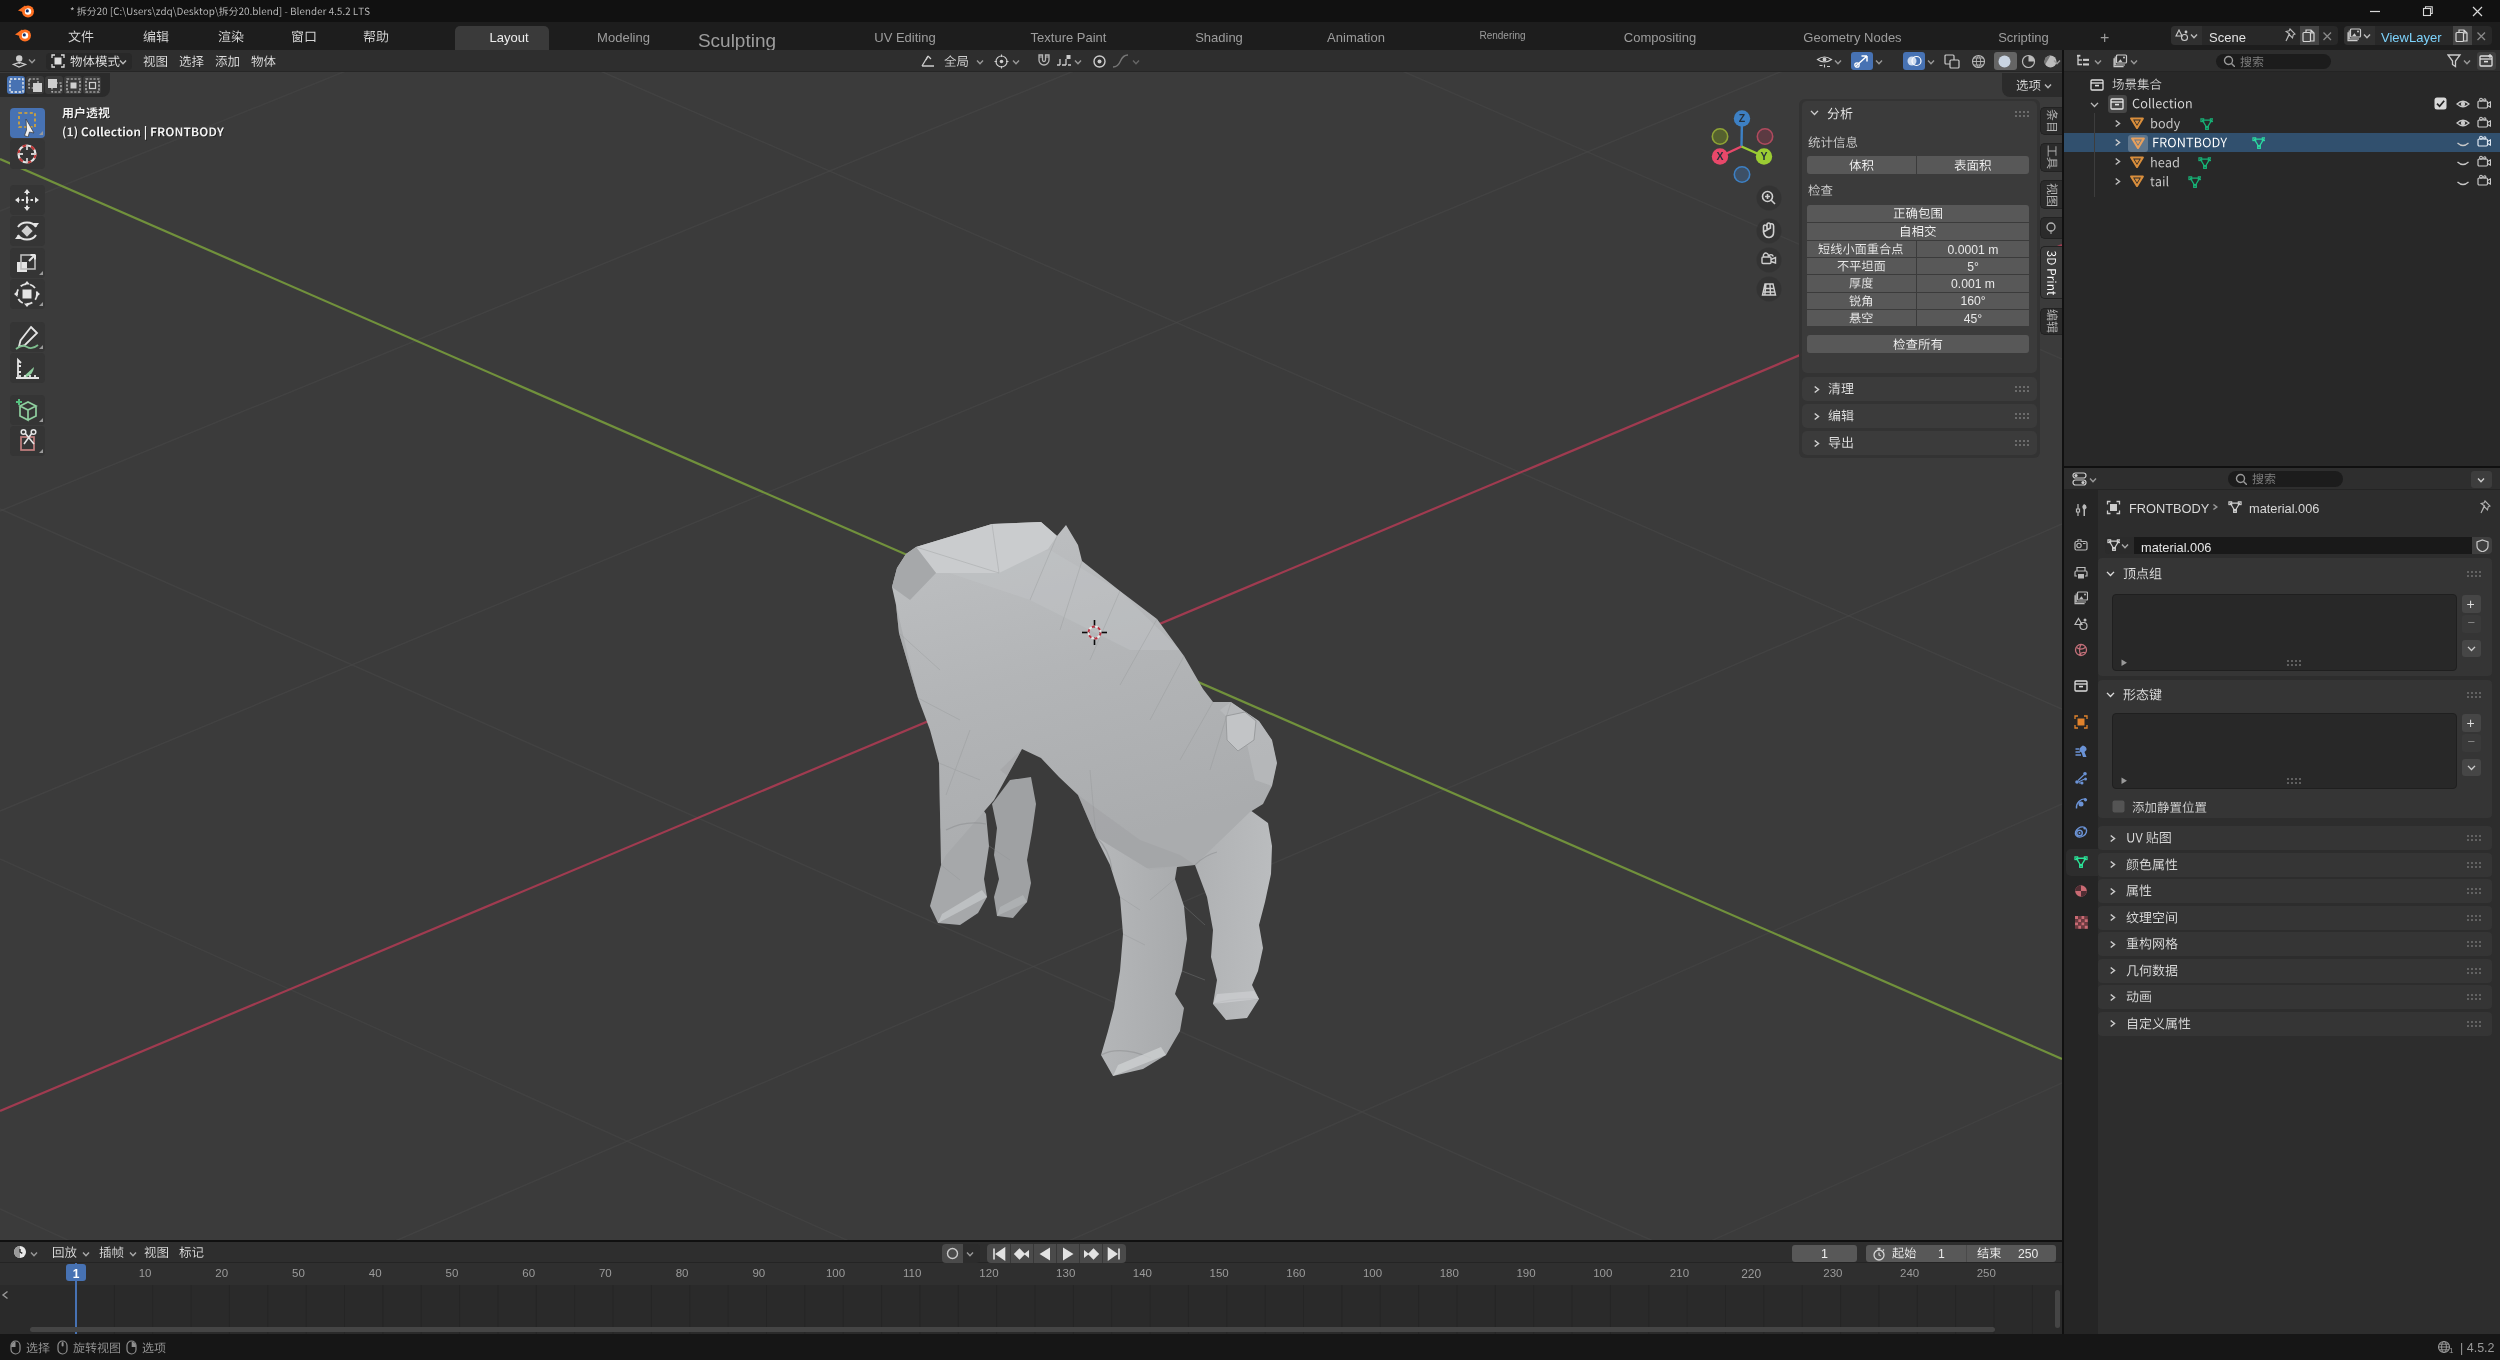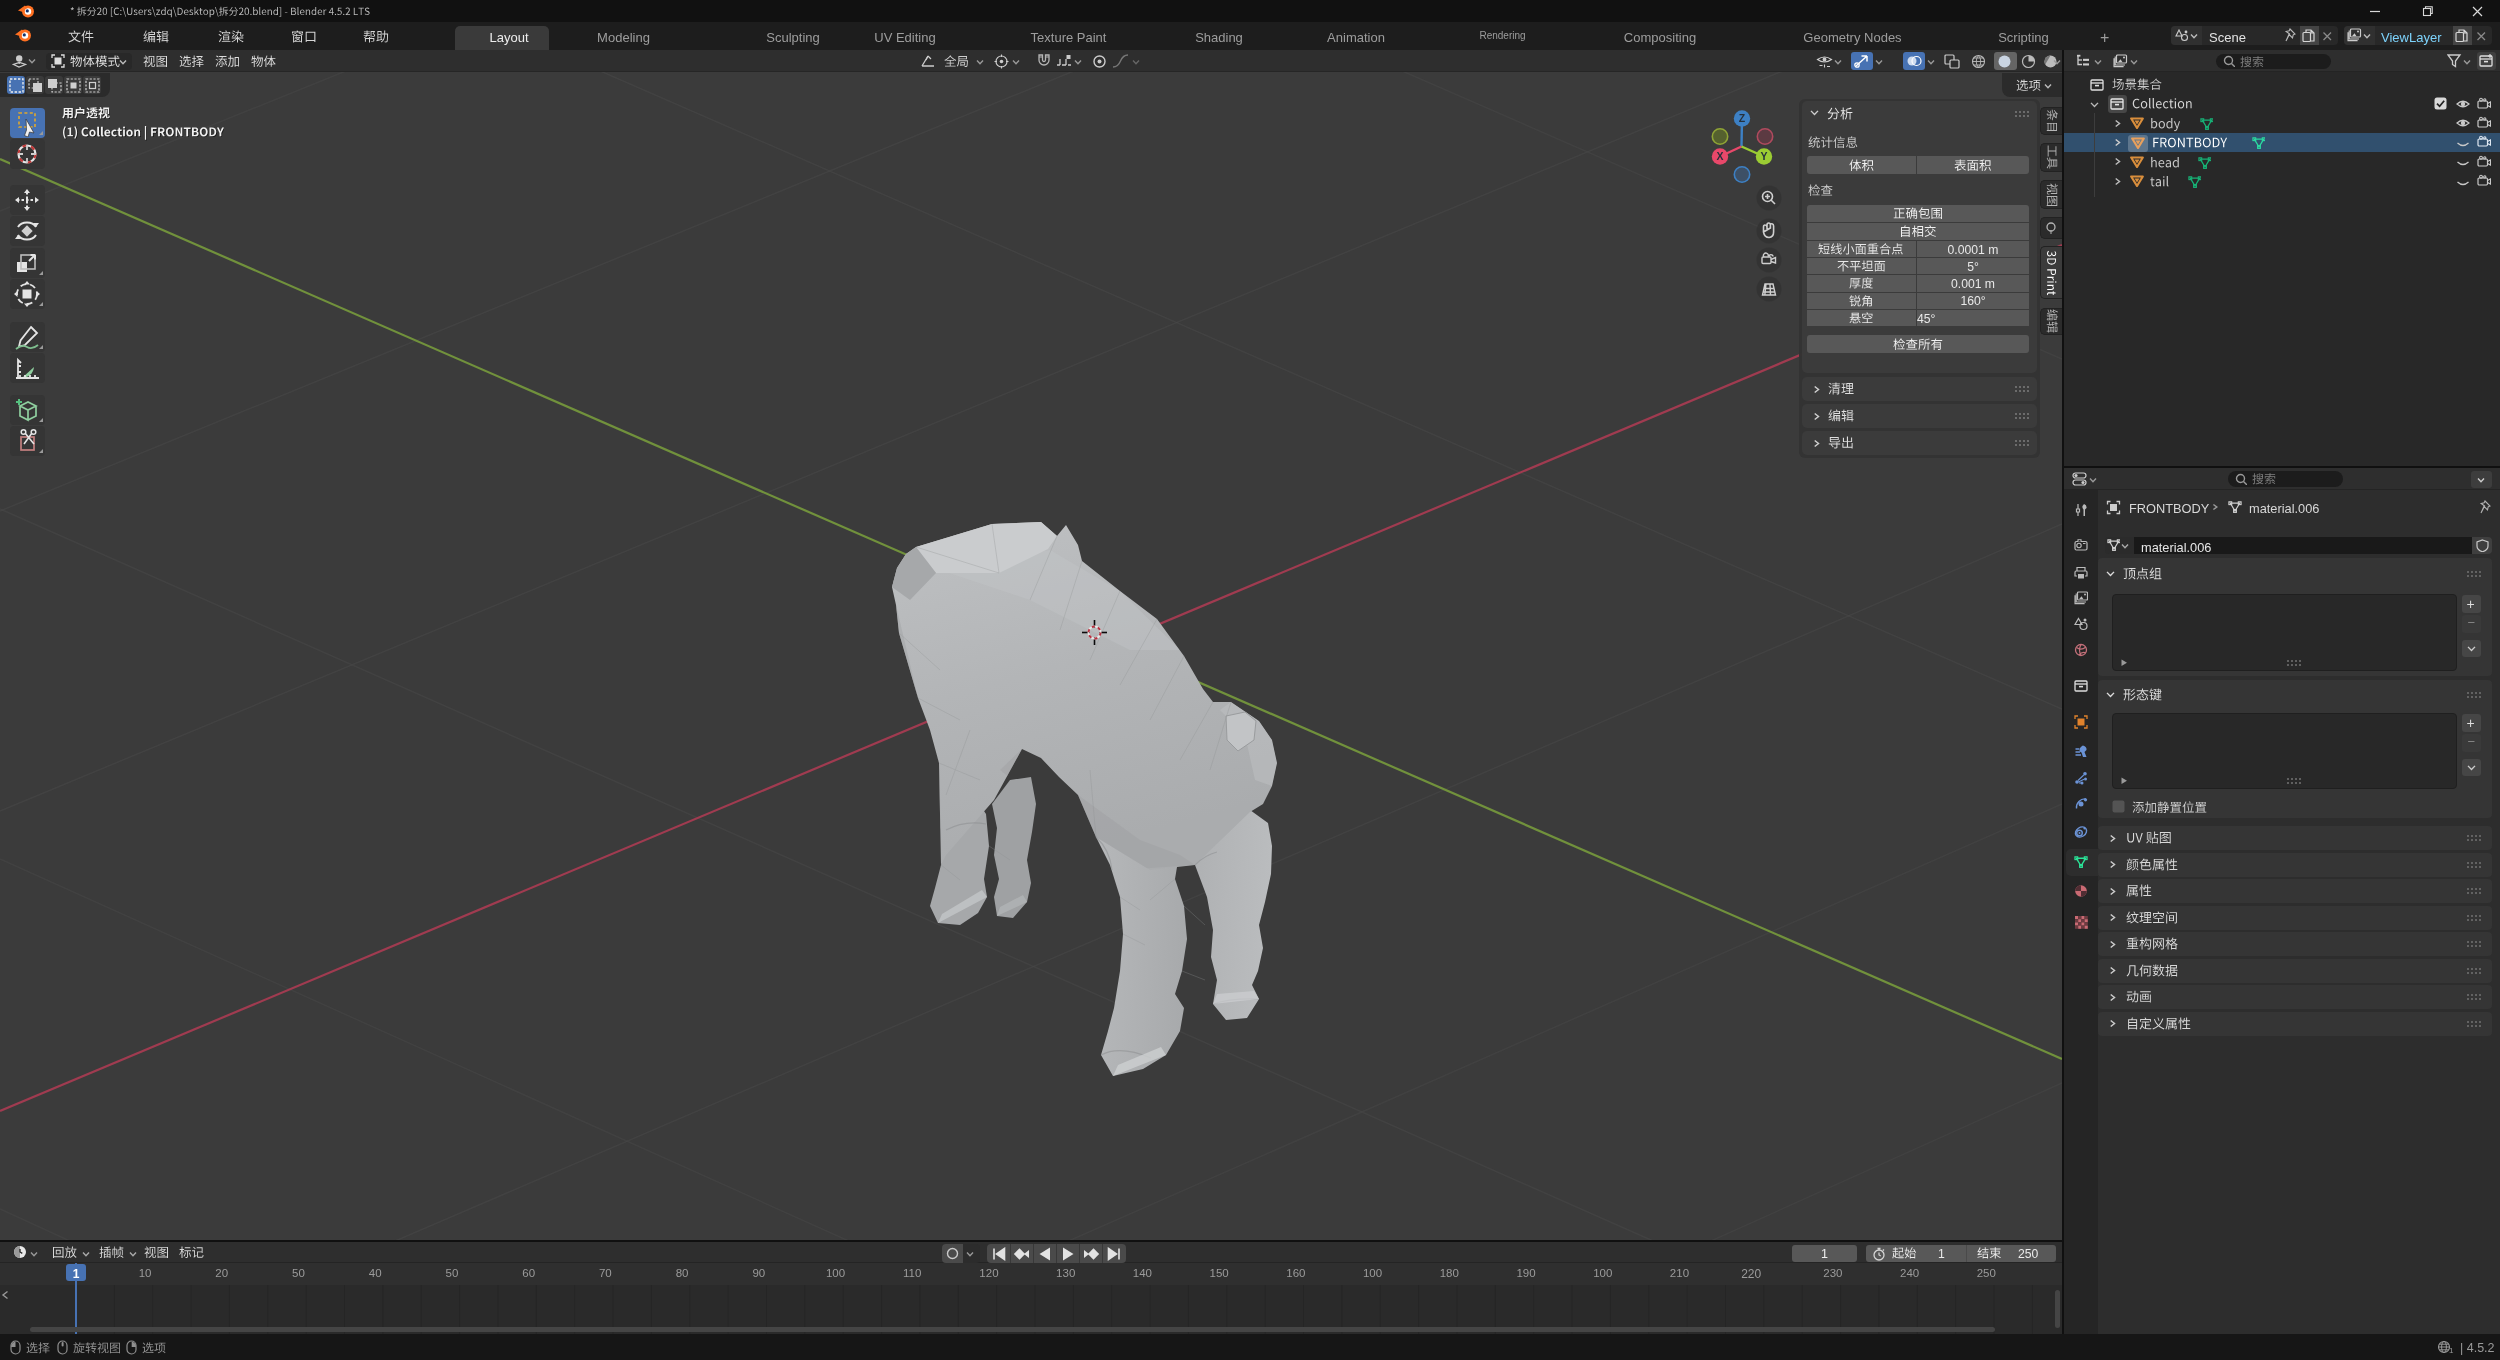--- a/index.html
+++ b/index.html
@@ -38,21 +38,21 @@
   </svg>
 <svg class="t" style="left:291.0px;top:27.2px" width="26" height="20">
     <path transform="translate(0,14.4)" d="M4.8 -8.7C3.8 -7.9 2.4 -7.3 1.1 -6.9L1.6 -6.2C3.0 -6.6 4.4 -7.4 5.5 -8.3L4.8 -8.7M7.5 -8.2C8.8 -7.6 10.5 -6.7 11.4 -6.1L12.0 -6.7C11.1 -7.4 9.4 -8.2 8.1 -8.8L7.5 -8.2M5.6 -7.4C5.4 -7.1 5.1 -6.5 4.8 -6.1L2.1 -6.1L2.1 1.1L3.1 1.1L3.1 0.5L10.0 0.5L10.0 1.0L11.0 1.0L11.0 -6.1L5.8 -6.1C6.1 -6.5 6.4 -6.9 6.6 -7.2L5.6 -7.4M3.1 -0.2L3.1 -5.4L10.0 -5.4L10.0 -0.2L3.1 -0.2M4.7 -2.8C5.3 -2.6 5.8 -2.4 6.4 -2.1C5.6 -1.6 4.6 -1.3 3.6 -1.1C3.8 -0.9 3.9 -0.6 4.0 -0.4C5.1 -0.7 6.2 -1.1 7.1 -1.7C7.8 -1.4 8.4 -1.0 8.8 -0.7L9.3 -1.2C8.9 -1.5 8.3 -1.9 7.7 -2.2C8.3 -2.7 8.8 -3.4 9.2 -4.1L8.6 -4.4L8.5 -4.4L5.6 -4.4C5.7 -4.6 5.8 -4.8 5.9 -5.0L5.1 -5.1C4.8 -4.5 4.3 -3.7 3.6 -3.2C3.7 -3.1 4.0 -2.9 4.1 -2.7C4.5 -3.0 4.8 -3.4 5.1 -3.7L8.1 -3.7C7.8 -3.3 7.4 -2.9 7.0 -2.5C6.4 -2.8 5.8 -3.1 5.2 -3.3L4.7 -2.8M5.5 -10.7C5.7 -10.5 5.8 -10.1 6.0 -9.8L1.0 -9.8L1.0 -7.8L2.0 -7.8L2.0 -9.0L11.0 -9.0L11.0 -7.8L12.0 -7.8L12.0 -9.8L7.2 -9.8C7.0 -10.2 6.8 -10.6 6.6 -11.0L5.5 -10.7ZM14.7 -9.6L14.7 0.7L15.7 0.7L15.7 -0.4L23.3 -0.4L23.3 0.7L24.4 0.7L24.4 -9.6L14.7 -9.6M15.7 -1.4L15.7 -8.6L23.3 -8.6L23.3 -1.4L15.7 -1.4Z" fill="#d5d5d5"></path>
   </svg>
 <svg class="t" style="left:363.0px;top:27.2px" width="26" height="20">
     <path transform="translate(0,14.4)" d="M3.6 -10.9L3.6 -9.9L0.9 -9.9L0.9 -9.1L3.6 -9.1L3.6 -8.2L1.1 -8.2L1.1 -7.4L3.6 -7.4L3.6 -7.1C3.6 -6.9 3.5 -6.6 3.5 -6.4L0.7 -6.4L0.7 -5.6L3.1 -5.6C2.7 -5.0 2.0 -4.4 0.9 -4.0C1.1 -3.9 1.4 -3.5 1.6 -3.3C3.0 -3.9 3.8 -4.8 4.2 -5.6L7.0 -5.6L7.0 -6.4L4.5 -6.4C4.5 -6.6 4.5 -6.9 4.5 -7.1L4.5 -7.4L6.7 -7.4L6.7 -8.2L4.5 -8.2L4.5 -9.1L6.9 -9.1L6.9 -9.9L4.5 -9.9L4.5 -10.9L3.6 -10.9M7.6 -10.4L7.6 -3.9L8.5 -3.9L8.5 -9.5L10.8 -9.5C10.4 -9.0 10.0 -8.3 9.5 -7.7C10.7 -7.1 11.1 -6.5 11.1 -6.1C11.1 -5.8 11.0 -5.6 10.8 -5.5C10.6 -5.4 10.4 -5.4 10.2 -5.4C9.9 -5.4 9.4 -5.4 8.8 -5.4C9.0 -5.2 9.1 -4.9 9.2 -4.6C9.7 -4.6 10.2 -4.6 10.7 -4.6C10.9 -4.6 11.2 -4.7 11.4 -4.8C11.9 -5.1 12.1 -5.4 12.1 -6.0C12.1 -6.6 11.7 -7.2 10.6 -7.9C11.1 -8.5 11.7 -9.3 12.2 -10.0L11.5 -10.4L11.3 -10.4L7.6 -10.4M1.9 -3.4L1.9 0.3L2.9 0.3L2.9 -2.5L6.0 -2.5L6.0 1.0L7.0 1.0L7.0 -2.5L10.3 -2.5L10.3 -0.8C10.3 -0.6 10.2 -0.5 10.0 -0.5C9.8 -0.5 9.0 -0.5 8.2 -0.5C8.3 -0.3 8.5 0.1 8.5 0.3C9.6 0.3 10.3 0.3 10.7 0.2C11.1 0.0 11.3 -0.2 11.3 -0.7L11.3 -3.4L7.0 -3.4L7.0 -4.4L6.0 -4.4L6.0 -3.4L1.9 -3.4ZM21.2 -10.9C21.2 -9.9 21.2 -8.9 21.2 -8.0L19.1 -8.0L19.1 -7.0L21.2 -7.0C21.0 -3.9 20.3 -1.2 17.8 0.3C18.1 0.5 18.4 0.8 18.5 1.1C21.2 -0.7 21.9 -3.6 22.1 -7.0L24.1 -7.0C24.0 -2.3 23.9 -0.5 23.5 -0.1C23.4 0.0 23.3 0.1 23.0 0.1C22.8 0.1 22.1 0.0 21.4 -0.0C21.5 0.2 21.6 0.7 21.7 0.9C22.3 1.0 23.0 1.0 23.5 0.9C23.9 0.9 24.1 0.8 24.4 0.4C24.8 -0.1 24.9 -2.0 25.1 -7.5C25.1 -7.6 25.1 -8.0 25.1 -8.0L22.1 -8.0C22.2 -8.9 22.2 -9.9 22.2 -10.9L21.2 -10.9M13.4 -1.2L13.6 -0.2C15.2 -0.6 17.4 -1.1 19.4 -1.6L19.3 -2.5L18.6 -2.3L18.6 -10.3L14.4 -10.3L14.4 -1.4L13.4 -1.2M15.3 -1.6L15.3 -3.8L17.7 -3.8L17.7 -2.1L15.3 -1.6M15.3 -6.6L17.7 -6.6L17.7 -4.7L15.3 -4.7L15.3 -6.6M15.3 -7.5L15.3 -9.4L17.7 -9.4L17.7 -7.5L15.3 -7.5Z" fill="#d5d5d5"></path>
   </svg>
 <div style="left:455px;top:26px;width:94px;height:24px;background:#3a3a3a;border-radius:5px;border-bottom-left-radius:0;border-bottom-right-radius:0"></div>
 <div class="x" style="left:455px;top:30px;font-size:13px;color:#ededed;font-weight:400;width:108px;text-align:center">Layout</div>
 <div class="x" style="left:563px;top:30px;font-size:13px;color:#9d9d9d;font-weight:400;width:121px;text-align:center">Modeling</div>
-<div class="x" style="left:732px;top:30px;font-size:13px;color:#9d9d9d;font-weight:400;width:122px;text-align:center">Sculpting</div>
+<div class="x" style="left:676px;top:30px;font-size:19px;color:#9d9d9d;font-weight:400;width:122px;text-align:center">Sculpting</div>
 <div class="x" style="left:838px;top:30px;font-size:13px;color:#9d9d9d;font-weight:400;width:134px;text-align:center">UV Editing</div>
 <div class="x" style="left:990px;top:30px;font-size:13px;color:#9d9d9d;font-weight:400;width:157px;text-align:center">Texture Paint</div>
 <div class="x" style="left:1164px;top:30px;font-size:13px;color:#9d9d9d;font-weight:400;width:110px;text-align:center">Shading</div>
 <div class="x" style="left:1290px;top:30px;font-size:13px;color:#9d9d9d;font-weight:400;width:132px;text-align:center">Animation</div>
 <div class="x" style="left:1440px;top:30px;font-size:10px;color:#9d9d9d;font-weight:400;width:125px;text-align:center">Rendering</div>
 <div class="x" style="left:1581px;top:30px;font-size:13px;color:#9d9d9d;font-weight:400;width:158px;text-align:center">Compositing</div>
 <div class="x" style="left:1755px;top:30px;font-size:13px;color:#9d9d9d;font-weight:400;width:195px;text-align:center">Geometry Nodes</div>
 <div class="x" style="left:1965px;top:30px;font-size:13px;color:#9d9d9d;font-weight:400;width:117px;text-align:center">Scripting</div>
 <div class="x" style="left:2100px;top:29px;font-size:16px;color:#9d9d9d;font-weight:400">+</div>
 <div style="left:2171px;top:26px;width:167px;height:19px;background:#282828;border-radius:4px"></div>
@@ -495,21 +495,21 @@
 <div style="left:1917px;top:292.59999999999997px;width:112px;height:16.2px;background:#585858"></div>
 <svg class="t" style="left:1848.8px;top:291.6px" width="24" height="18">
     <path transform="translate(0,13.5)" d="M6.3 -7.0L10.2 -7.0L10.2 -4.7L6.3 -4.7L6.3 -7.0M2.1 -10.2C1.7 -9.1 1.1 -8.0 0.4 -7.3C0.5 -7.1 0.8 -6.6 0.9 -6.4C1.3 -6.8 1.6 -7.4 2.0 -8.0L4.8 -8.0L4.8 -8.9L2.4 -8.9C2.6 -9.2 2.8 -9.6 2.9 -10.0L2.1 -10.2M5.4 -7.8L5.4 -3.9L6.7 -3.9C6.6 -2.0 6.2 -0.5 4.4 0.3C4.6 0.5 4.9 0.8 5.0 1.0C7.0 0.0 7.5 -1.7 7.6 -3.9L8.6 -3.9L8.6 -0.4C8.6 0.5 8.9 0.8 9.7 0.8C9.9 0.8 10.6 0.8 10.8 0.8C11.5 0.8 11.7 0.4 11.8 -1.2C11.6 -1.3 11.2 -1.4 11.0 -1.5C11.0 -0.2 10.9 -0.0 10.7 -0.0C10.5 -0.0 10.0 -0.0 9.8 -0.0C9.6 -0.0 9.5 -0.1 9.5 -0.4L9.5 -3.9L11.1 -3.9L11.1 -7.8L9.7 -7.8C10.1 -8.4 10.5 -9.2 10.8 -9.9L9.8 -10.2C9.6 -9.5 9.2 -8.5 8.8 -7.8L7.0 -7.8L7.8 -8.2C7.6 -8.7 7.1 -9.6 6.7 -10.2L5.9 -9.9C6.3 -9.2 6.7 -8.4 6.9 -7.8L5.4 -7.8M2.2 0.9C2.4 0.7 2.7 0.5 4.8 -0.6C4.7 -0.8 4.6 -1.2 4.6 -1.4L3.2 -0.7L3.2 -3.4L4.8 -3.4L4.8 -4.2L3.2 -4.2L3.2 -5.8L4.6 -5.8L4.6 -6.7L1.3 -6.7L1.3 -5.8L2.4 -5.8L2.4 -4.2L0.7 -4.2L0.7 -3.4L2.4 -3.4L2.4 -0.8C2.4 -0.3 2.0 -0.0 1.8 0.1C2.0 0.3 2.2 0.7 2.2 0.9ZM15.4 -6.6L18.1 -6.6L18.1 -5.1L15.4 -5.1L15.4 -6.6M15.4 -7.4L15.4 -7.4C15.8 -7.8 16.1 -8.2 16.4 -8.7L19.9 -8.7C19.6 -8.2 19.2 -7.8 18.9 -7.4L15.4 -7.4M21.9 -6.6L21.9 -5.1L19.1 -5.1L19.1 -6.6L21.9 -6.6M16.3 -10.3C15.7 -9.1 14.5 -7.6 12.9 -6.5C13.1 -6.3 13.4 -6.0 13.6 -5.8C13.9 -6.0 14.2 -6.3 14.5 -6.6L14.5 -4.4C14.5 -2.9 14.4 -0.9 13.0 0.4C13.2 0.5 13.6 0.9 13.7 1.1C14.5 0.3 15.0 -0.8 15.2 -1.8L18.1 -1.8L18.1 0.7L19.1 0.7L19.1 -1.8L21.9 -1.8L21.9 -0.2C21.9 -0.0 21.9 0.0 21.7 0.0C21.5 0.0 20.7 0.1 20.0 0.0C20.1 0.3 20.2 0.7 20.3 0.9C21.3 0.9 22.0 0.9 22.4 0.8C22.8 0.6 22.9 0.3 22.9 -0.2L22.9 -7.4L19.9 -7.4C20.4 -7.9 20.9 -8.5 21.2 -9.1L20.6 -9.5L20.4 -9.4L16.9 -9.4L17.3 -10.1L16.3 -10.3M15.4 -4.2L18.1 -4.2L18.1 -2.7L15.3 -2.7C15.4 -3.2 15.4 -3.8 15.4 -4.2M21.9 -4.2L21.9 -2.7L19.1 -2.7L19.1 -4.2L21.9 -4.2Z" fill="#e8e8e8"></path>
   </svg>
 <div class="x" style="left:1917px;top:294.4px;font-size:12.2px;color:#e8e8e8;font-weight:400;width:112px;text-align:center">160°</div>
 <div style="left:1807px;top:309.79999999999995px;width:109px;height:16.2px;background:#585858"></div>
 <div style="left:1917px;top:309.79999999999995px;width:112px;height:16.2px;background:#585858"></div>
 <svg class="t" style="left:1848.8px;top:308.8px" width="24" height="18">
     <path transform="translate(0,13.5)" d="M3.7 -2.1L3.7 -0.4C3.7 0.5 4.0 0.8 5.3 0.8C5.5 0.8 7.4 0.8 7.6 0.8C8.6 0.8 8.9 0.4 9.0 -0.9C8.8 -0.9 8.4 -1.0 8.2 -1.2C8.2 -0.1 8.1 0.0 7.6 0.0C7.2 0.0 5.6 0.0 5.3 0.0C4.7 0.0 4.6 -0.0 4.6 -0.4L4.6 -2.1L3.7 -2.1M5.1 -2.3C5.7 -1.9 6.5 -1.3 6.9 -0.9L7.6 -1.5C7.2 -1.9 6.4 -2.4 5.7 -2.8L5.1 -2.3M8.8 -1.8C9.6 -1.2 10.5 -0.2 10.9 0.5L11.7 0.0C11.3 -0.6 10.4 -1.6 9.6 -2.2L8.8 -1.8M2.1 -2.2C1.8 -1.4 1.2 -0.5 0.4 0.0L1.2 0.5C2.0 -0.1 2.5 -1.0 2.9 -1.8L2.1 -2.2M1.8 -2.5C2.2 -2.7 2.8 -2.7 9.3 -3.1C9.7 -2.8 10.0 -2.5 10.2 -2.2L10.9 -2.8C10.4 -3.3 9.5 -4.1 8.7 -4.7L11.7 -4.7L11.7 -5.5L9.8 -5.5L9.8 -9.7L2.6 -9.7L2.6 -5.5L0.7 -5.5L0.7 -4.7L3.8 -4.7C3.2 -4.2 2.5 -3.8 2.3 -3.7C2.0 -3.5 1.7 -3.4 1.5 -3.4C1.6 -3.1 1.7 -2.7 1.8 -2.5M3.5 -5.5L3.5 -6.3L8.8 -6.3L8.8 -5.5L3.5 -5.5M7.6 -4.5C7.9 -4.3 8.3 -4.1 8.6 -3.8L3.4 -3.5C4.0 -3.8 4.6 -4.2 5.2 -4.7L8.0 -4.7L7.6 -4.5M3.5 -7.6L8.8 -7.6L8.8 -6.9L3.5 -6.9L3.5 -7.6M3.5 -8.3L3.5 -9.1L8.8 -9.1L8.8 -8.3L3.5 -8.3ZM19.1 -6.6C20.3 -5.9 22.0 -4.9 22.8 -4.4L23.4 -5.1C22.5 -5.6 20.9 -6.6 19.7 -7.2L19.1 -6.6M16.9 -7.2C15.9 -6.4 14.7 -5.6 13.2 -5.0L13.8 -4.2C15.2 -4.9 16.5 -5.8 17.5 -6.6L16.9 -7.2M13.1 -0.3L13.1 0.6L23.5 0.6L23.5 -0.3L18.8 -0.3L18.8 -3.4L22.3 -3.4L22.3 -4.2L14.4 -4.2L14.4 -3.4L17.8 -3.4L17.8 -0.3L13.1 -0.3M17.4 -10.1C17.6 -9.7 17.8 -9.2 18.0 -8.8L13.1 -8.8L13.1 -6.0L14.0 -6.0L14.0 -7.9L22.6 -7.9L22.6 -6.3L23.5 -6.3L23.5 -8.8L19.1 -8.8C18.9 -9.2 18.6 -9.8 18.3 -10.3L17.4 -10.1Z" fill="#e8e8e8"></path>
   </svg>
-<div class="x" style="left:1917px;top:311.59999999999997px;font-size:12.2px;color:#e8e8e8;font-weight:400;width:112px;">45°</div>
+<div class="x" style="left:1917px;top:311.59999999999997px;font-size:12.2px;color:#e8e8e8;font-weight:400;width:112px;text-align:center">45°</div>
 <div style="left:1807px;top:335px;width:222px;height:18px;background:#585858;border-radius:3px"></div>
 <svg class="t" style="left:1893.0px;top:334.6px" width="50" height="19">
     <path transform="translate(0,13.9)" d="M5.9 -6.6L5.9 -5.8L10.1 -5.8L10.1 -6.6L5.9 -6.6M5.0 -4.4C5.3 -3.5 5.7 -2.2 5.8 -1.4L6.5 -1.6C6.4 -2.4 6.1 -3.7 5.7 -4.6L5.0 -4.4M7.4 -4.8C7.6 -3.8 7.8 -2.6 7.9 -1.8L8.7 -1.9C8.6 -2.7 8.4 -3.9 8.1 -4.9L7.4 -4.8M2.2 -10.5L2.2 -8.1L0.6 -8.1L0.6 -7.2L2.1 -7.2C1.8 -5.6 1.1 -3.7 0.4 -2.6C0.6 -2.4 0.8 -2.0 0.9 -1.7C1.4 -2.5 1.9 -3.8 2.2 -5.1L2.2 1.0L3.1 1.0L3.1 -5.5C3.4 -4.9 3.8 -4.2 4.0 -3.8L4.5 -4.5C4.3 -4.8 3.4 -6.3 3.1 -6.7L3.1 -7.2L4.4 -7.2L4.4 -8.1L3.1 -8.1L3.1 -10.5L2.2 -10.5M7.8 -10.6C7.0 -8.8 5.5 -7.2 3.9 -6.3C4.1 -6.1 4.3 -5.7 4.5 -5.5C5.7 -6.4 7.0 -7.6 7.9 -9.1C8.9 -7.8 10.3 -6.5 11.6 -5.6C11.7 -5.9 11.9 -6.3 12.1 -6.5C10.8 -7.2 9.2 -8.6 8.4 -9.8L8.6 -10.3L7.8 -10.6M4.3 -0.4L4.3 0.4L11.7 0.4L11.7 -0.4L9.4 -0.4C10.1 -1.6 10.8 -3.3 11.4 -4.7L10.5 -4.9C10.1 -3.6 9.3 -1.6 8.6 -0.4L4.3 -0.4ZM16.2 -2.7L21.2 -2.7L21.2 -1.7L16.2 -1.7L16.2 -2.7M16.2 -4.4L21.2 -4.4L21.2 -3.4L16.2 -3.4L16.2 -4.4M15.3 -5.1L15.3 -1.0L22.2 -1.0L22.2 -5.1L15.3 -5.1M13.4 -0.2L13.4 0.6L24.1 0.6L24.1 -0.2L13.4 -0.2M18.2 -10.5L18.2 -8.9L13.2 -8.9L13.2 -8.1L17.2 -8.1C16.2 -6.9 14.5 -5.8 12.9 -5.3C13.2 -5.1 13.4 -4.8 13.6 -4.5C15.3 -5.2 17.1 -6.5 18.2 -8.0L18.2 -5.5L19.2 -5.5L19.2 -8.0C20.3 -6.6 22.2 -5.3 23.9 -4.7C24.1 -4.9 24.3 -5.2 24.6 -5.4C23.0 -5.9 21.3 -7.0 20.2 -8.1L24.3 -8.1L24.3 -8.9L19.2 -8.9L19.2 -10.5L18.2 -10.5ZM31.7 -9.2L31.7 -5.1C31.7 -3.3 31.5 -1.1 30.1 0.4C30.2 0.5 30.6 0.8 30.8 1.0C32.4 -0.6 32.6 -3.2 32.6 -5.1L32.6 -5.4L34.6 -5.4L34.6 1.0L35.5 1.0L35.5 -5.4L37.0 -5.4L37.0 -6.3L32.6 -6.3L32.6 -8.6C34.1 -8.8 35.7 -9.1 36.7 -9.6L36.1 -10.4C35.1 -9.9 33.2 -9.5 31.7 -9.2M27.1 -4.5L27.1 -4.9L27.1 -6.5L29.6 -6.5L29.6 -4.5L27.1 -4.5M30.5 -10.2C29.5 -9.8 27.7 -9.5 26.2 -9.3L26.2 -4.9C26.2 -3.3 26.2 -1.1 25.4 0.4C25.6 0.5 26.0 0.9 26.1 1.0C26.8 -0.3 27.1 -2.1 27.1 -3.7L30.5 -3.7L30.5 -7.4L27.1 -7.4L27.1 -8.6C28.6 -8.7 30.1 -9.0 31.1 -9.5L30.5 -10.2ZM42.4 -10.5C42.2 -10.0 42.1 -9.4 41.8 -8.9L38.3 -8.9L38.3 -8.0L41.5 -8.0C40.6 -6.4 39.5 -4.8 38.0 -3.8C38.2 -3.6 38.5 -3.3 38.6 -3.1C39.4 -3.6 40.1 -4.3 40.7 -5.1L40.7 1.0L41.6 1.0L41.6 -1.5L46.9 -1.5L46.9 -0.2C46.9 0.0 46.8 0.1 46.6 0.1C46.3 0.1 45.6 0.1 44.8 0.1C44.9 0.3 45.0 0.7 45.1 1.0C46.1 1.0 46.8 1.0 47.2 0.8C47.6 0.7 47.8 0.4 47.8 -0.2L47.8 -6.6L41.7 -6.6C42.0 -7.0 42.2 -7.5 42.5 -8.0L49.2 -8.0L49.2 -8.9L42.8 -8.9C43.0 -9.3 43.2 -9.8 43.3 -10.3L42.4 -10.5M41.6 -3.6L46.9 -3.6L46.9 -2.3L41.6 -2.3L41.6 -3.6M41.6 -4.4L41.6 -5.7L46.9 -5.7L46.9 -4.4L41.6 -4.4Z" fill="#f0f0f0"></path>
   </svg>
 <div style="left:1802px;top:377px;width:235px;height:24px;background:#3b3b3b;border-radius:5px"></div>
 <svg style="position:absolute;left:1812px;top:385px" width="9" height="9">
     <path d="M2.6999999999999997 1.5 L6.4799999999999995 4.5 L2.6999999999999997 7.5" stroke="#cfcfcf" stroke-width="1.5" fill="none"></path>
   </svg>
 <svg class="t" style="left:1828.0px;top:379.2px" width="26" height="20">
     <path transform="translate(0,14.4)" d="M1.1 -10.0C1.8 -9.6 2.7 -9.0 3.1 -8.6L3.7 -9.4C3.3 -9.8 2.4 -10.3 1.6 -10.7L1.1 -10.0M0.5 -6.6C1.2 -6.2 2.2 -5.6 2.6 -5.1L3.2 -5.9C2.7 -6.3 1.8 -6.9 1.0 -7.3L0.5 -6.6M0.9 0.3L1.7 0.9C2.4 -0.4 3.1 -2.0 3.7 -3.4L2.9 -4.0C2.3 -2.5 1.4 -0.7 0.9 0.3M5.6 -2.8L10.3 -2.8L10.3 -1.7L5.6 -1.7L5.6 -2.8M5.6 -3.5L5.6 -4.4L10.3 -4.4L10.3 -3.5L5.6 -3.5M7.5 -10.9L7.5 -9.9L4.1 -9.9L4.1 -9.2L7.5 -9.2L7.5 -8.3L4.5 -8.3L4.5 -7.6L7.5 -7.6L7.5 -6.7L3.7 -6.7L3.7 -6.0L12.3 -6.0L12.3 -6.7L8.4 -6.7L8.4 -7.6L11.5 -7.6L11.5 -8.3L8.4 -8.3L8.4 -9.2L11.9 -9.2L11.9 -9.9L8.4 -9.9L8.4 -10.9L7.5 -10.9M4.7 -5.2L4.7 1.0L5.6 1.0L5.6 -1.0L10.3 -1.0L10.3 -0.1C10.3 0.1 10.2 0.1 10.1 0.2C9.9 0.2 9.3 0.2 8.6 0.1C8.7 0.4 8.8 0.7 8.9 1.0C9.8 1.0 10.4 1.0 10.8 0.8C11.1 0.7 11.2 0.4 11.2 -0.1L11.2 -5.2L4.7 -5.2ZM19.2 -7.0L21.2 -7.0L21.2 -5.3L19.2 -5.3L19.2 -7.0M22.0 -7.0L24.0 -7.0L24.0 -5.3L22.0 -5.3L22.0 -7.0M19.2 -9.5L21.2 -9.5L21.2 -7.8L19.2 -7.8L19.2 -9.5M22.0 -9.5L24.0 -9.5L24.0 -7.8L22.0 -7.8L22.0 -9.5M17.1 -0.3L17.1 0.6L25.6 0.6L25.6 -0.3L22.1 -0.3L22.1 -2.1L25.1 -2.1L25.1 -3.0L22.1 -3.0L22.1 -4.5L24.9 -4.5L24.9 -10.3L18.3 -10.3L18.3 -4.5L21.1 -4.5L21.1 -3.0L18.1 -3.0L18.1 -2.1L21.1 -2.1L21.1 -0.3L17.1 -0.3M13.5 -1.3L13.7 -0.3C14.8 -0.7 16.3 -1.2 17.7 -1.7L17.6 -2.6L16.1 -2.1L16.1 -5.4L17.5 -5.4L17.5 -6.3L16.1 -6.3L16.1 -9.1L17.7 -9.1L17.7 -10.0L13.6 -10.0L13.6 -9.1L15.2 -9.1L15.2 -6.3L13.7 -6.3L13.7 -5.4L15.2 -5.4L15.2 -1.8C14.5 -1.6 13.9 -1.4 13.5 -1.3Z" fill="#dedede"></path>

